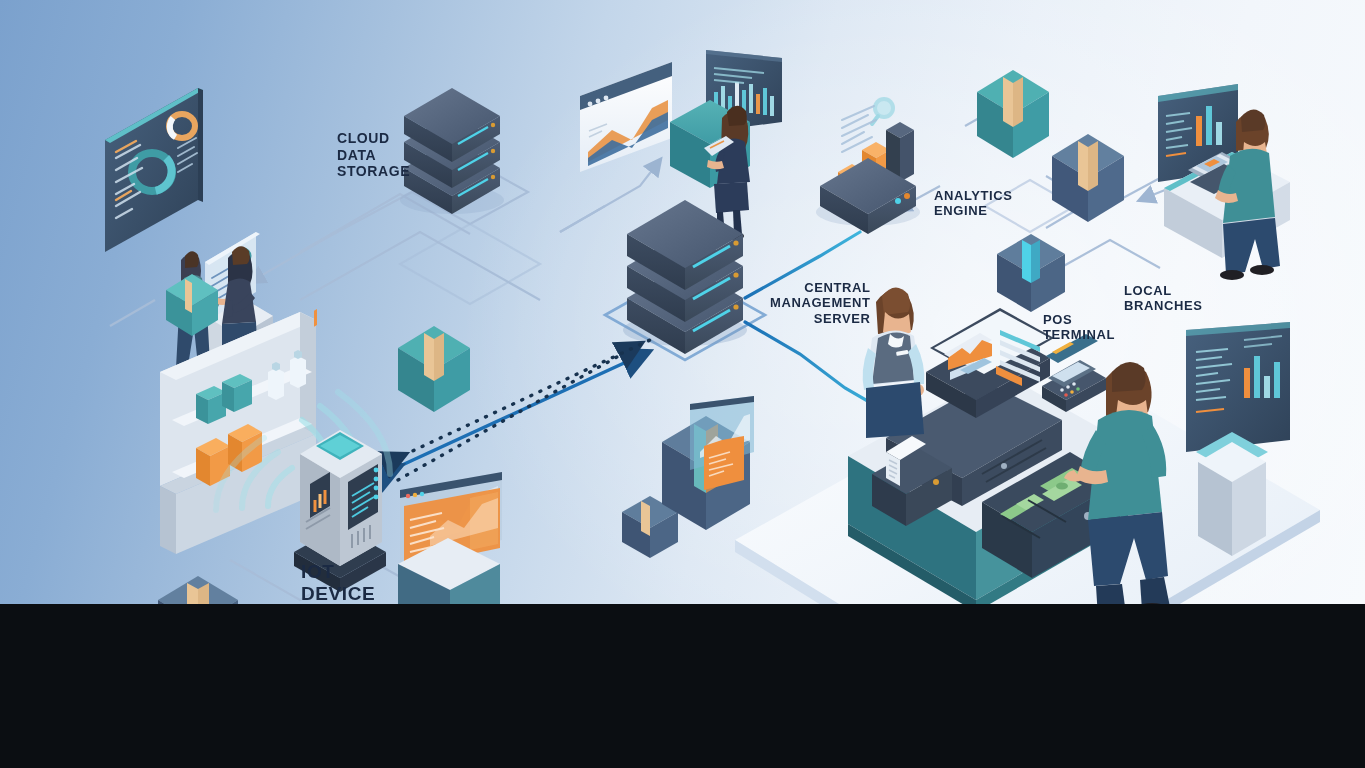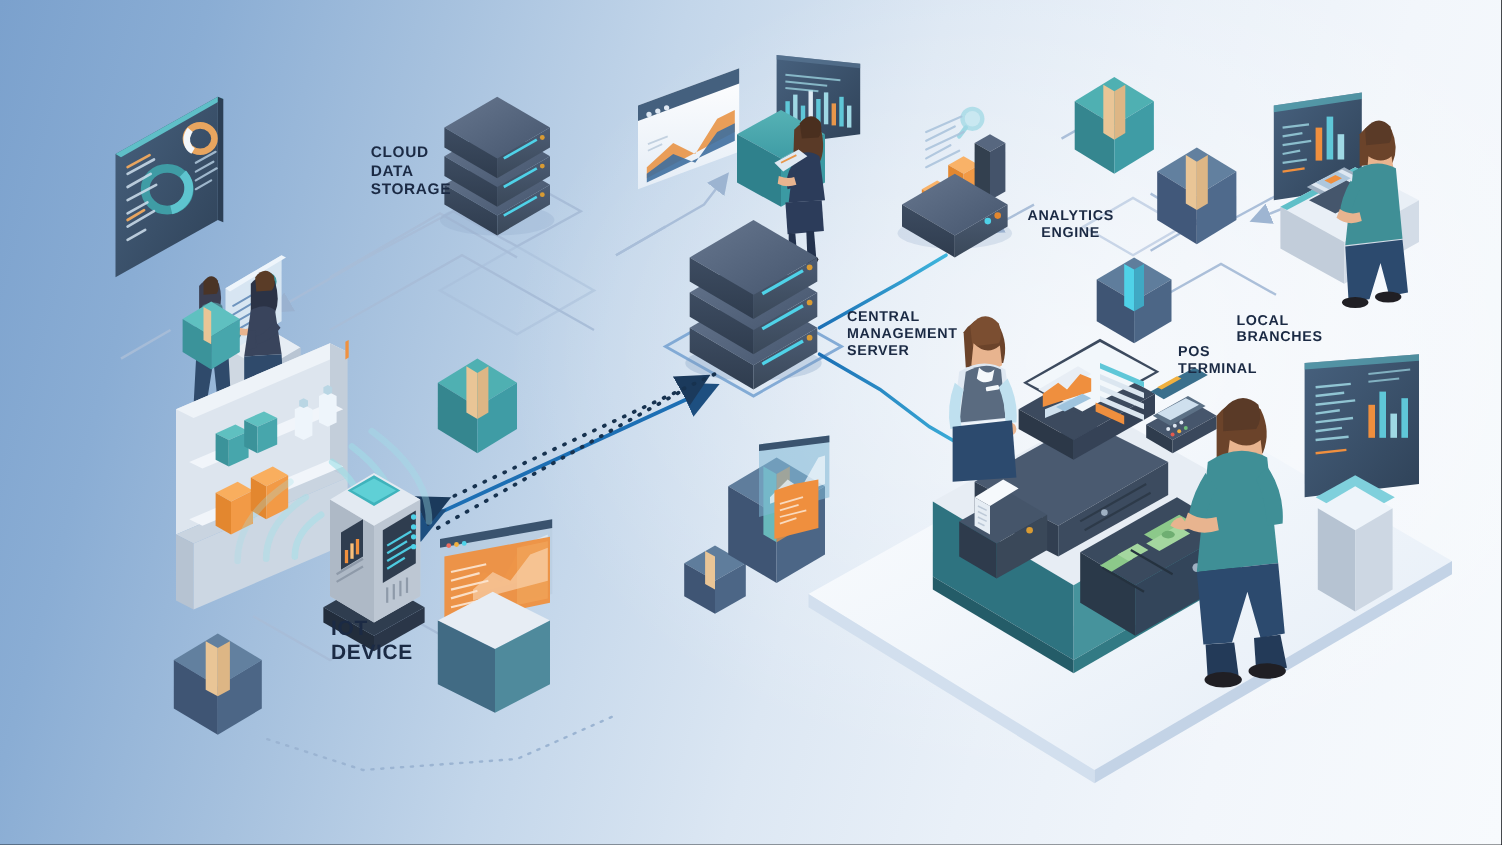--- a/index.html
+++ b/index.html
@@ -1,17 +1,17 @@
 <!DOCTYPE html>
 <html><head>
 <meta charset="utf-8">
 <style>
   html,body{margin:0;padding:0;background:#0b0e12;}
   #stage{
-    position:relative;width:1365px;height:768px;overflow:hidden;
+    position:relative;width:1365px;height:604px;overflow:hidden;
     font-family:"Liberation Sans", sans-serif;
     background:linear-gradient(105deg,#7ba1cd 0%,#8aadd4 12%,#a6c1de 26%,#c3d6ea 40%,#dce7f3 55%,#e9f0f8 68%,#f2f6fb 82%,#f7fafd 100%);
   }
   #stage svg{position:absolute;left:0;top:0;}
   .lbl{
     position:absolute;color:#1b2a44;font-weight:bold;
     font-family:"Liberation Sans", sans-serif;
     letter-spacing:.6px;line-height:1.18;text-transform:uppercase;
     white-space:pre-line;pointer-events:none;
   }
@@ -718,25 +718,25 @@
     <path d="M1198 462 L1232 442 L1266 462 L1232 482 Z" fill="#eef4fa"></path>
     <path d="M1198 462 L1232 482 L1232 556 L1198 536 Z" fill="#b6c3d2"></path>
     <path d="M1232 482 L1266 462 L1266 536 L1232 556 Z" fill="#cdd7e3"></path>
   </g>
 
 </svg>
 
 <div class="lbl" id="lb0" style="left: 337px; top: 130px; font-size: 14px; text-align: left; color: rgb(27, 42, 68);">CLOUD
 DATA
 STORAGE</div>
-<div class="lbl" id="lb1" style="left: 770px; top: 280px; font-size: 13px; text-align: left; color: rgb(27, 42, 68);">CENTRAL
+<div class="lbl" id="lb1" style="left: 770px; top: 280px; font-size: 13px; text-align: right; color: rgb(27, 42, 68);">CENTRAL
 MANAGEMENT
 SERVER</div>
-<div class="lbl" id="lb2" style="left: 934px; top: 188px; font-size: 13px; text-align: center; color: rgb(27, 42, 68);">ANALYTICS
+<div class="lbl" id="lb2" style="left: 934px; top: 188px; font-size: 13px; text-align: left; color: rgb(27, 42, 68);">ANALYTICS
 ENGINE</div>
 <div class="lbl" id="lb3" style="left: 1124px; top: 239px; font-size: 13px; text-align: left; color: rgb(27, 42, 68); margin-top: 44px;">LOCAL
 BRANCHES</div>
-<div class="lbl" id="lb4" style="left: 1043px; top: 312px; font-size: 13px; text-align: left; color: rgb(27, 42, 68); margin-left: 28px;">POS
+<div class="lbl" id="lb4" style="left: 1043px; top: 312px; font-size: 13px; text-align: left; color: rgb(27, 42, 68);">POS
 TERMINAL</div>
 <div class="lbl" id="lb5" style="left: 301px; top: 561px; font-size: 19px; text-align: left; color: rgb(27, 42, 68);">IoT
 DEVICE</div>
 
 </div>
 
 </body></html>

